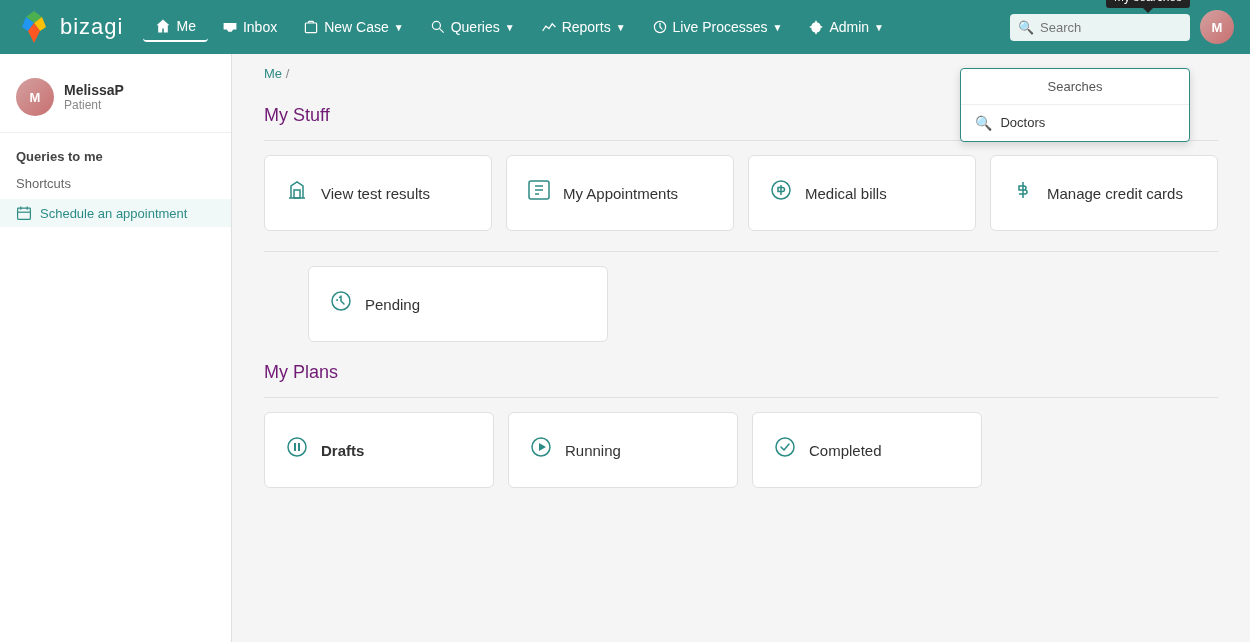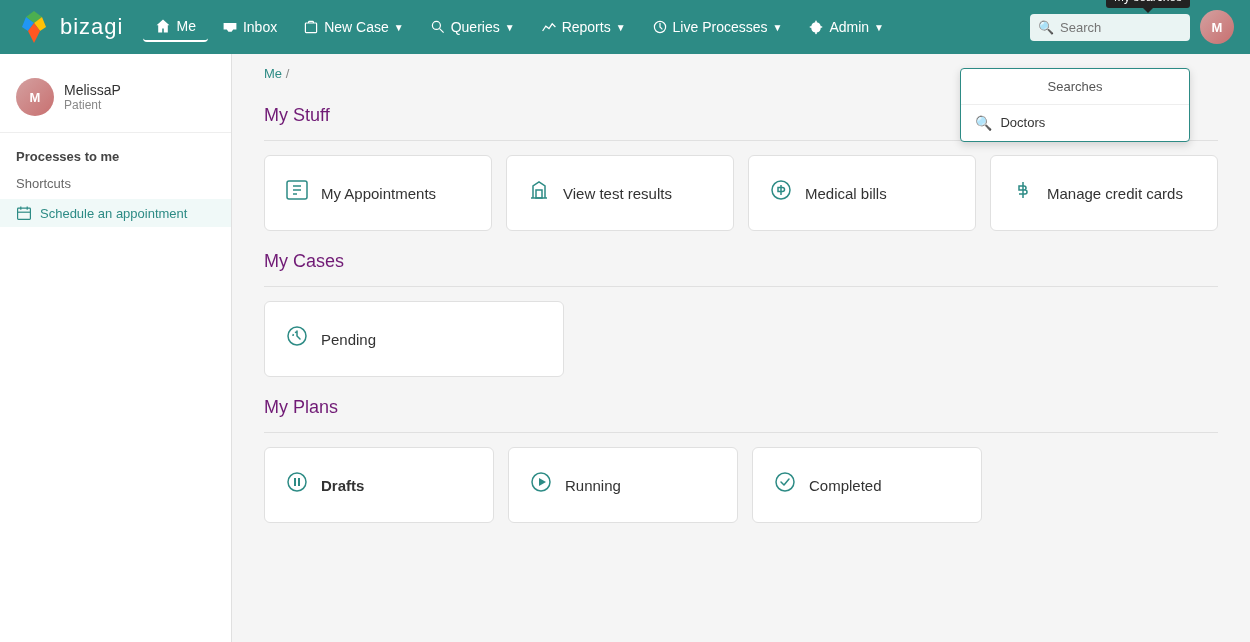--- a/index.html
+++ b/index.html
@@ -55,21 +55,21 @@
     .search-area {
       position: relative;
       margin-right: 10px;
     }
     .search-input {
       background: rgba(255,255,255,0.9);
       border: none;
       border-radius: 4px;
       padding: 6px 10px 6px 30px;
       font-size: 13px;
-      width: 160px;
+      width: 180px;
       outline: none;
     }
     .search-icon-wrap {
       position: absolute;
       left: 8px;
       top: 50%;
       transform: translateY(-50%);
       color: #888;
       font-size: 13px;
     }
@@ -168,21 +168,21 @@
       display: flex;
       align-items: center;
       justify-content: center;
       color: white;
       font-size: 13px;
       font-weight: bold;
       flex-shrink: 0;
     }
     .sidebar-username {
       font-size: 14px;
-      font-weight: 400;
+      font-weight: 700;
       color: #333;
     }
     .sidebar-role {
       font-size: 12px;
       color: #888;
     }
     .sidebar-section {
       padding: 4px 16px;
     }
     .sidebar-section-title {
@@ -263,20 +263,21 @@
       border: 1px solid #e0e0e0;
       border-radius: 6px;
       padding: 22px 20px;
       cursor: pointer;
       display: flex;
       align-items: center;
       gap: 12px;
       flex: 1;
       max-width: 300px;
       transition: box-shadow 0.15s;
+      margin-left: 44px;
     }
 
     .divider {
       border: none;
       border-top: 1px solid #e0e0e0;
       margin: 4px 0 14px;
     }
   </style>
 </head>
 <body>
@@ -382,21 +383,21 @@
       <div class="sidebar-avatar">
         <span>M</span>
       </div>
       <div>
         <div class="sidebar-username">MelissaP</div>
         <div class="sidebar-role">Patient</div>
       </div>
     </div>
 
     <div class="sidebar-section">
-      <div class="sidebar-section-title">Processes to me</div>
+      <div class="sidebar-section-title">Queries to me</div>
       <div class="sidebar-link">Shortcuts</div>
     </div>
 
     <div class="sidebar-shortcut">
       <svg width="16" height="16" viewBox="0 0 20 20" fill="#2d8b85">
         <rect x="2" y="4" width="16" height="14" rx="1" fill="none" stroke="#2d8b85" stroke-width="1.5"></rect>
         <line x1="6" y1="2" x2="6" y2="6" stroke="#2d8b85" stroke-width="1.5"></line>
         <line x1="14" y1="2" x2="14" y2="6" stroke="#2d8b85" stroke-width="1.5"></line>
         <line x1="2" y1="9" x2="18" y2="9" stroke="#2d8b85" stroke-width="1.5"></line>
       </svg>
@@ -410,61 +411,60 @@
       <span> /</span>
     </div>
 
     <div class="section-title">My Stuff</div>
     <hr class="divider">
     <div class="cards-row">
 
       <div class="card">
         <span class="card-icon">
           <svg width="24" height="24" viewBox="0 0 24 24" fill="none">
+            <path d="M4 20h16" stroke="#2d8b85" stroke-width="1.5"></path>
+            <path d="M6 20V8l6-4 6 4v12" stroke="#2d8b85" stroke-width="1.5"></path>
+            <rect x="9" y="12" width="6" height="8" stroke="#2d8b85" stroke-width="1.5"></rect>
+          </svg>
+        </span>
+        <span class="card-label">View test results</span>
+      </div>
+
+      <div class="card">
+        <span class="card-icon">
+          <svg width="24" height="24" viewBox="0 0 24 24" fill="none">
             <rect x="2" y="3" width="20" height="18" rx="2" stroke="#2d8b85" stroke-width="1.5"></rect>
             <line x1="8" y1="8" x2="16" y2="8" stroke="#2d8b85" stroke-width="1.5"></line>
             <line x1="8" y1="12" x2="16" y2="12" stroke="#2d8b85" stroke-width="1.5"></line>
             <line x1="8" y1="16" x2="12" y2="16" stroke="#2d8b85" stroke-width="1.5"></line>
           </svg>
         </span>
         <span class="card-label">My Appointments</span>
       </div>
 
       <div class="card">
         <span class="card-icon">
           <svg width="24" height="24" viewBox="0 0 24 24" fill="none">
-            <path d="M4 20h16" stroke="#2d8b85" stroke-width="1.5"></path>
-            <path d="M6 20V8l6-4 6 4v12" stroke="#2d8b85" stroke-width="1.5"></path>
-            <rect x="9" y="12" width="6" height="8" stroke="#2d8b85" stroke-width="1.5"></rect>
-          </svg>
-        </span>
-        <span class="card-label">View test results</span>
-      </div>
-
-      <div class="card">
-        <span class="card-icon">
-          <svg width="24" height="24" viewBox="0 0 24 24" fill="none">
             <circle cx="12" cy="12" r="9" stroke="#2d8b85" stroke-width="1.5"></circle>
             <path d="M12 7v10M9 9.5h4.5a2 2 0 010 4H9v-4z" stroke="#2d8b85" stroke-width="1.5"></path>
           </svg>
         </span>
         <span class="card-label">Medical bills</span>
       </div>
 
       <div class="card">
         <span class="card-icon">
           <svg width="24" height="24" viewBox="0 0 24 24" fill="none">
             <path d="M12 4v16M8 8h5a2 2 0 010 4H8v-4zM8 12h6a2 2 0 010 4H8" stroke="#2d8b85" stroke-width="1.5"></path>
           </svg>
         </span>
         <span class="card-label">Manage credit cards</span>
       </div>
     </div>
 
-    <div class="section-title">My Cases</div>
     <hr class="divider">
     <div class="cases-row">
 
       <div class="case-card">
         <span class="card-icon">
           <svg width="24" height="24" viewBox="0 0 24 24" fill="none">
             <circle cx="12" cy="12" r="9" stroke="#2d8b85" stroke-width="1.5"></circle>
             <path d="M12 7v5l3 3" stroke="#2d8b85" stroke-width="1.5" stroke-linecap="round"></path>
             <path d="M8 12a4 4 0 014-4" stroke="#2d8b85" stroke-width="1.5" stroke-dasharray="2 2"></path>
           </svg>

